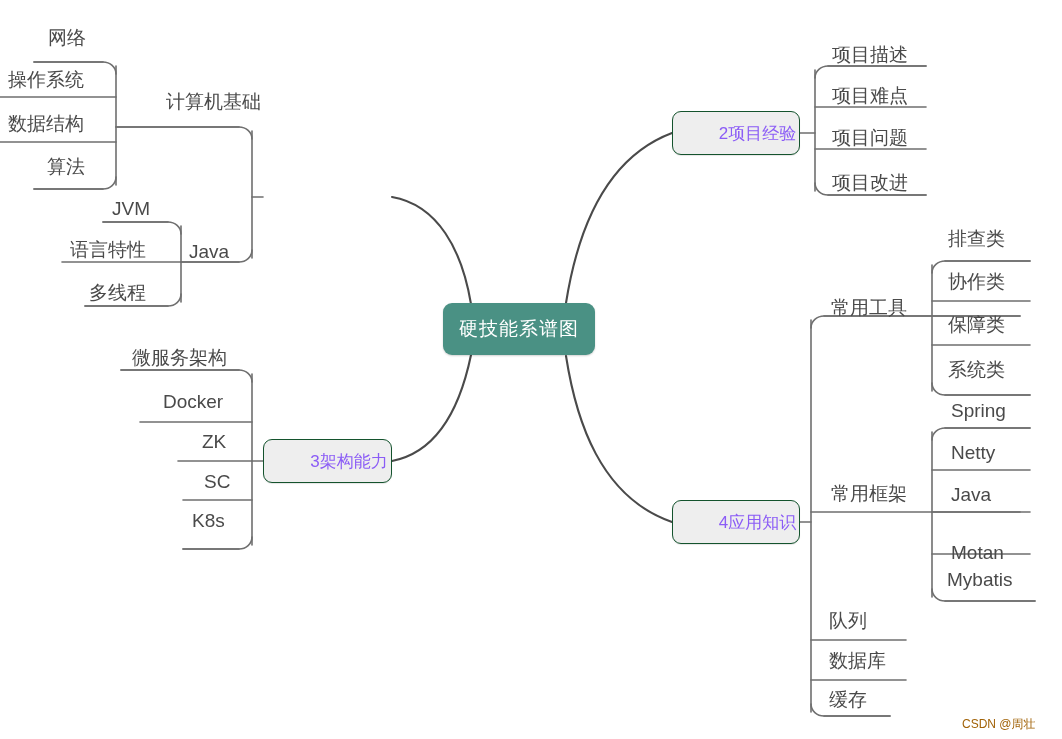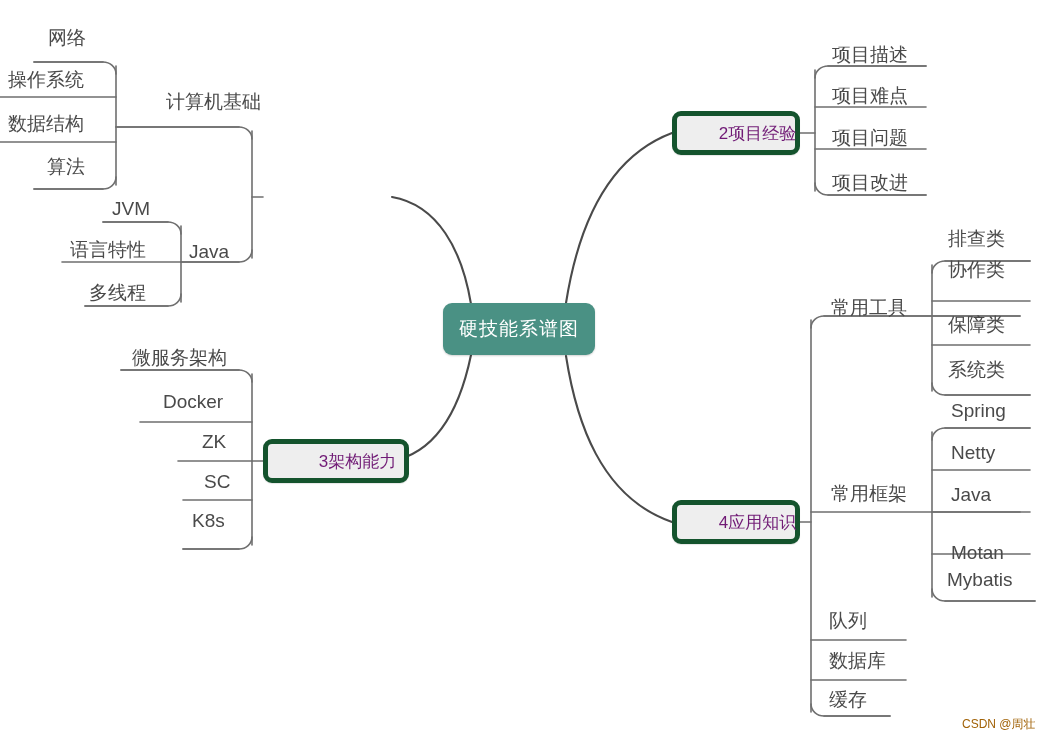--- a/index.html
+++ b/index.html
@@ -38,23 +38,23 @@
     font-size: 19px;
     letter-spacing: 1px;
     border: 1px solid #3f8removed;
   }
   .node-root {
     border: none;
     box-shadow: 0 1px 2px rgba(0,0,0,0.18);
   }
   .node-main {
     background: #eeeeee;
-    color: #701a75;
+    color: #8b5cf6;
     font-size: 17px;
-    border: 5px solid #14532d;
+    border: 1px solid #14532d;
     box-shadow: 0 1px 1px rgba(0,0,0,0.10);
     padding-left: 43px;
   }
   .leaf {
     position: absolute;
     color: #4a4a4a;
     white-space: nowrap;
     line-height: 1;
   }
   .leaf-cn { font-size: 19px; }
@@ -152,21 +152,21 @@
 
   <div class="node node-root" style="left:443px; top:303px; width:152px; height:52px;">
     <span>硬技能系谱图</span>
   </div>
 
 
   <div class="node node-main" style="left:672px; top:111px; width:128px; height:44px;">
     <span>2项目经验</span>
   </div>
 
-  <div class="node node-main" style="left:263px; top:439px; width:146px; height:44px;">
+  <div class="node node-main" style="left:263px; top:439px; width:129px; height:44px;">
     <span>3架构能力</span>
   </div>
 
   <div class="node node-main" style="left:672px; top:500px; width:128px; height:44px;">
     <span>4应用知识</span>
   </div>
 
   <div class="leaf leaf-cn" style="left:130px; top:92px;margin-left:36px;">
     <span>计算机基础</span>
   </div>
@@ -231,21 +231,21 @@
   <div class="leaf leaf-en" style="left:204px; top:472px;">
     <span>SC</span>
   </div>
   <div class="leaf leaf-en" style="left:192px; top:511px;">
     <span>K8s</span>
   </div>
 
   <div class="leaf leaf-cn" style="left:948px; top:229px;">
     <span>排查类</span>
   </div>
-  <div class="leaf leaf-cn" style="left:948px; top:260px;">
+  <div class="leaf leaf-cn" style="left:948px; top:272px;">
     <span>协作类</span>
   </div>
   <div class="leaf leaf-cn" style="left:948px; top:315px;">
     <span>保障类</span>
   </div>
   <div class="leaf leaf-cn" style="left:948px; top:360px;">
     <span>系统类</span>
   </div>
 
   <div class="leaf leaf-en" style="left:951px; top:401px;">

